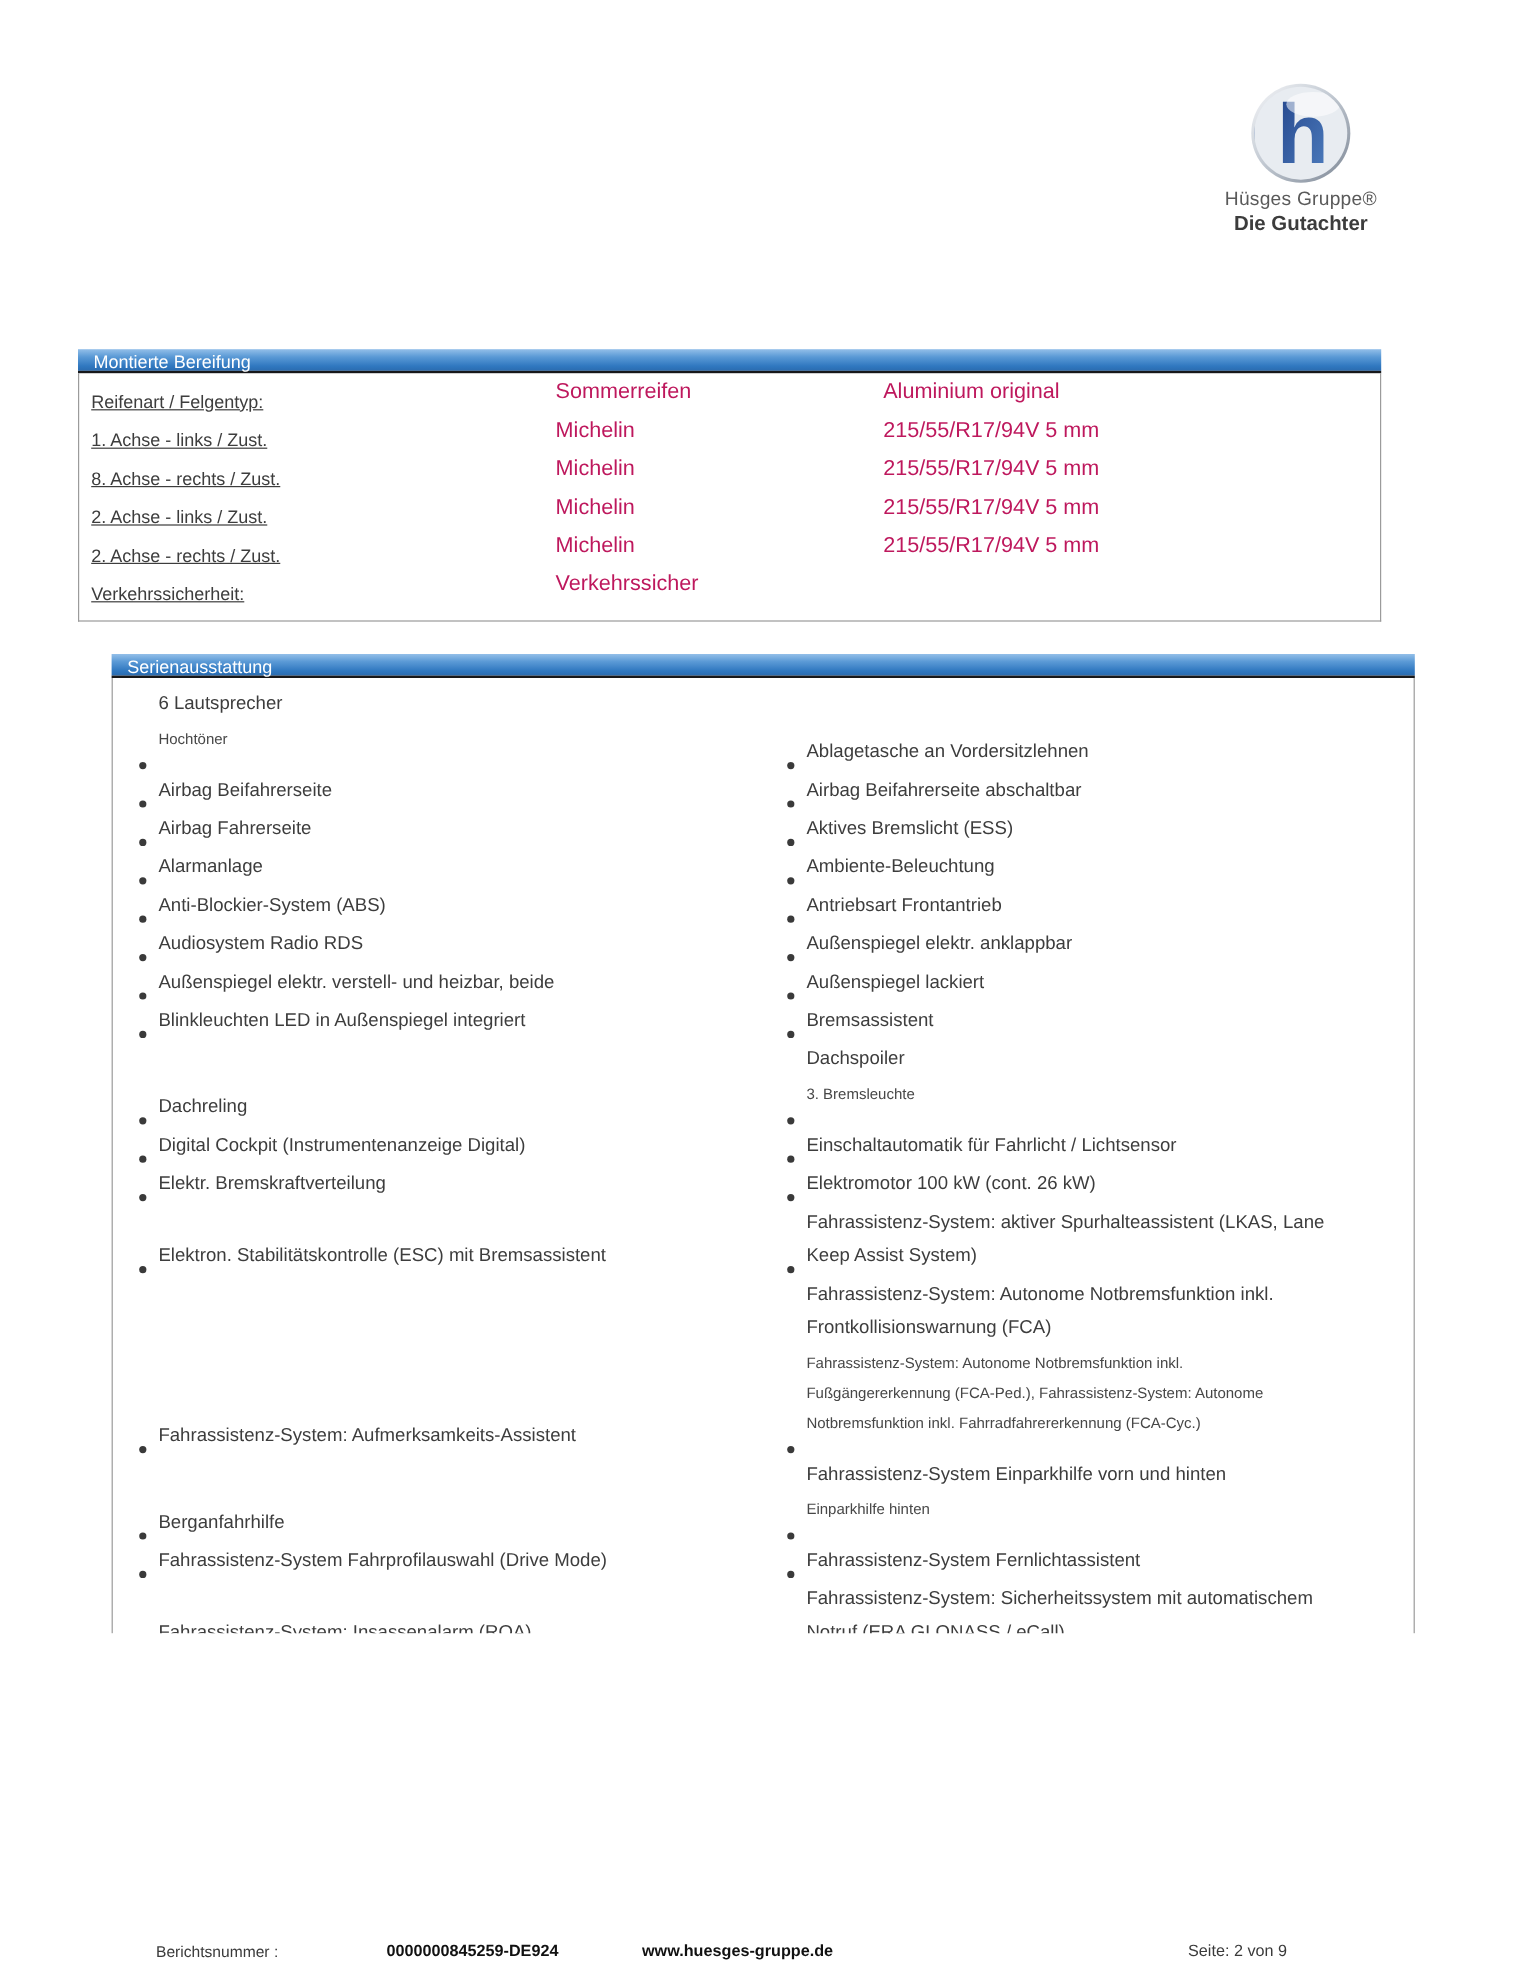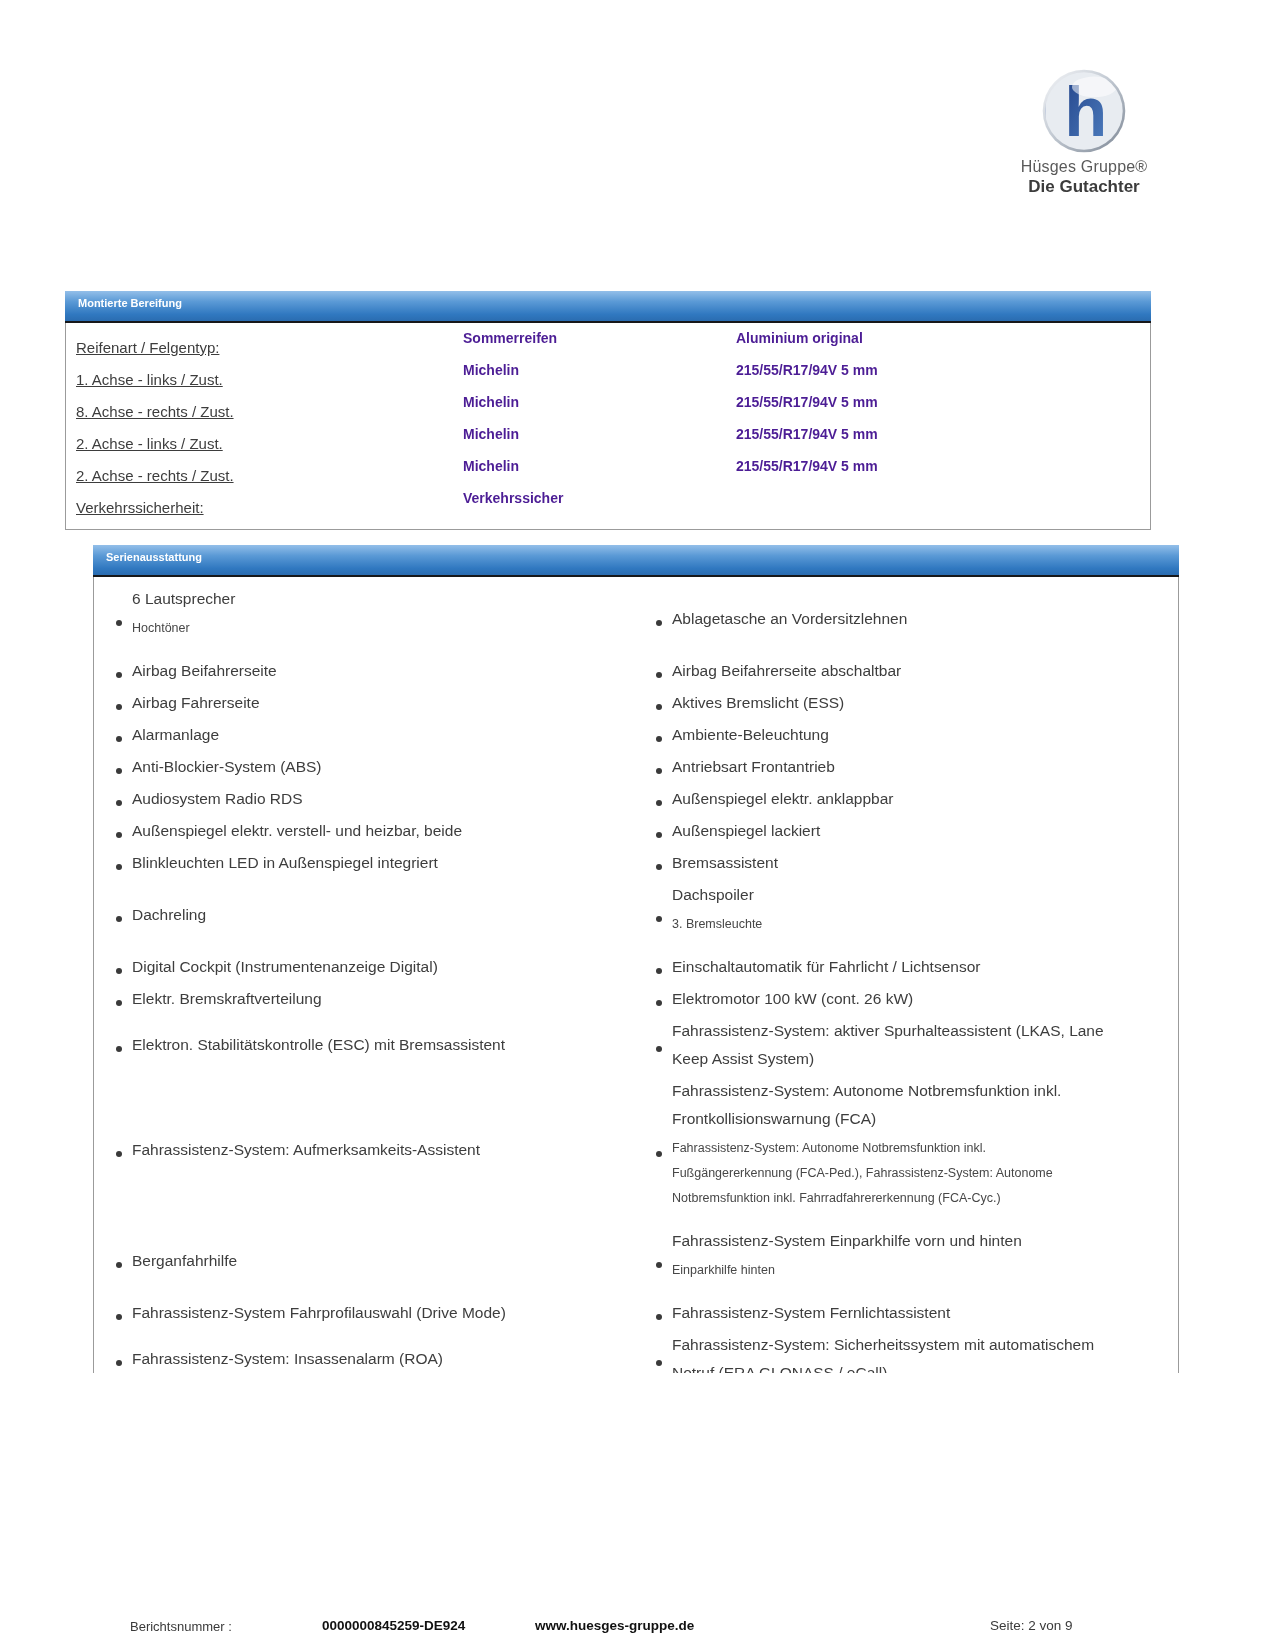--- a/index.html
+++ b/index.html
@@ -13,51 +13,51 @@
   }
 
   
   .logo{position:absolute;left:1018px;top:68px;width:132px;text-align:center;}
   .logo svg{display:block;margin:0 auto;}
   .logo-brand{margin-top:4px;font-size:16px;color:#5a5a5a;letter-spacing:.2px;}
   .logo-tagline{font-size:17px;font-weight:bold;color:#3c3c3c;margin-top:1px;}
 
   
   .sec-header{
-    height:32px;line-height:24px;
+    height:20px;line-height:24px;
     background:linear-gradient(180deg,#93bfe9 0%,#5b9ad6 35%,#3078c0 78%,#2a6cb0 100%);
     border-bottom:2px solid #17181a;
-    color:#ffffff;font-weight:bold;font-size:11px;
+    color:#ffffff;font-weight:normal;font-size:15px;
     padding-left:13px;box-sizing:border-box;
   }
 
   
   .tires{position:absolute;left:65px;top:291px;width:1086px;}
   .tires-body{
     border:1px solid #9b9b9b;border-top:none;
     box-sizing:border-box;
     padding-top:8px;padding-bottom:6px;
   }
   .trow{
     display:grid;grid-template-columns:397px 273px 1fr;
     height:32px;align-items:center;
   }
   .tlabel{padding-left:10px;font-size:15px;color:#3d3d3d;text-decoration:underline;}
-  .tval{font-size:14px;font-weight:bold;color:#4c1d95;transform:translateY(-9px);}
+  .tval{font-size:18px;font-weight:normal;color:#be185d;transform:translateY(-9px);}
 
   
   .equip{position:absolute;left:65px;top:545px;width:1086px;padding-left:28px;}
   .equip-body{
     border-left:1px solid #9b9b9b;border-right:1px solid #9b9b9b;
     box-sizing:border-box;
     height:796px;overflow:hidden;
     padding:8px 0 0 22px;
   }
   .erow{display:flex;margin-bottom:4px;}
-  .ecell{display:flex;align-items:center;}
+  .ecell{display:flex;align-items:flex-end;}
   .ecell.left{width:540px;flex:none;}
   .ecell.right{width:470px;flex:none;}
   .bullet{
     width:6px;height:6px;border-radius:50%;
     background:#3a3a3a;flex:none;
     margin:7px 10px 0 0;
   }
   .etextwrap{min-width:0;}
   .etext{font-size:15.5px;line-height:28px;color:#3d3d3d;}
   .esub{

